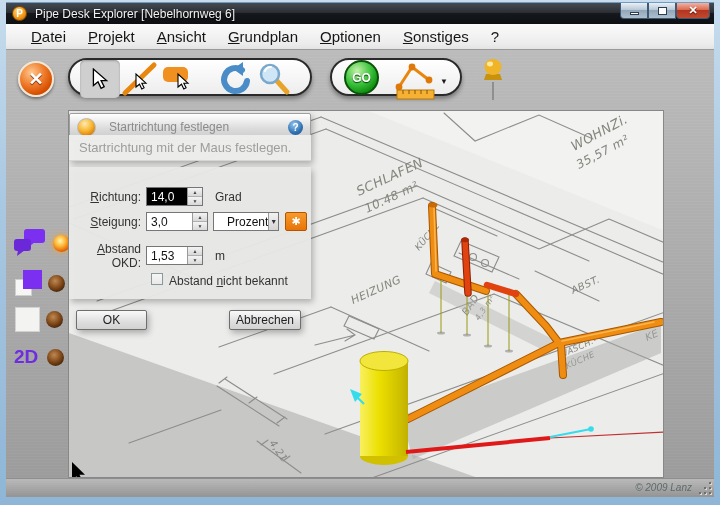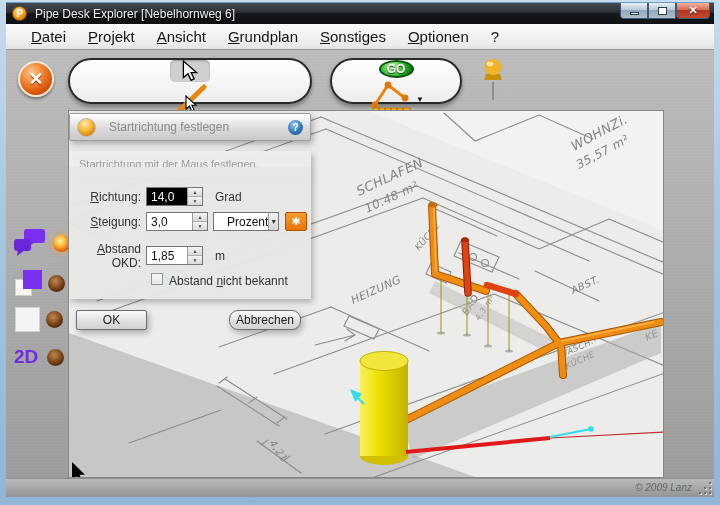--- a/index.html
+++ b/index.html
@@ -40,23 +40,23 @@
     background-image:linear-gradient(180deg,rgba(255,255,255,.18),rgba(0,0,0,.10)),
      repeating-linear-gradient(180deg,#a2a2a2 0px,#b7b7b7 1px,#a8a8a8 2px,#b0b0b0 3px);}
 
   
   .toolbar{position:absolute;left:0;top:0;width:100%;height:60px;}
   .cancel-btn{position:absolute;left:12px;top:11px;width:36px;height:36px;border-radius:50%;
     background:radial-gradient(circle at 36% 30%,#ffc890,#f08030 40%,#d84e00 72%,#a33800 95%);
     border:2px solid #f2e7d4;box-shadow:0 2px 3px rgba(0,0,0,.4);
     display:flex;align-items:center;justify-content:center;color:#fff;font-size:18px;font-weight:bold;
     text-shadow:0 1px 1px #702000;}
-  .pill{position:absolute;top:8px;height:46px;background:linear-gradient(180deg,#ffffff,#ededed);
+  .pill{position:absolute;top:8px;height:38px;background:linear-gradient(180deg,#ffffff,#ededed);
     border:2px solid #2a2a2a;border-radius:24px;box-shadow:0 3px 4px rgba(0,0,0,.35);
-    display:flex;align-items:center;flex-direction:column;}
+    display:flex;align-items:flex-start;}
   .pill1{left:62px;width:244px;padding:0 10px;}
   .pill2{left:324px;width:132px;padding:0 12px;justify-content:space-between;}
   .tool{width:40px;height:38px;display:flex;align-items:center;justify-content:center;border-radius:5px;}
   .tool.selected{background:#cfcfcf;box-shadow:inset 0 1px 2px rgba(0,0,0,.25);}
   .tool.gap{margin-left:14px;}
   .go-btn{width:35px;height:35px;border-radius:50%;
     background:radial-gradient(circle at 36% 28%,#c2f2a8,#3ec43e 45%,#0c8c0c 78%,#076207);
     border:2px solid #0a520a;color:#fff;font-weight:bold;font-size:12px;
     display:flex;align-items:center;justify-content:center;text-shadow:0 1px 1px #053a05;}
   .dd-arrow{font-size:8px;color:#1a1a1a;margin-left:2px;}
@@ -85,22 +85,22 @@
   .dlg-header{position:absolute;left:0;top:0;width:242px;height:28px;
     background:linear-gradient(180deg,#ffffff,#dcdcdc 55%,#c9c9c9);
     border:1px solid #9e9e9e;border-radius:2px;display:flex;align-items:center;padding:0 7px;}
   .dlg-sphere{width:19px;height:19px;border-radius:50%;
     background:radial-gradient(circle at 40% 28%,#ffeab0,#f7b733 45%,#d87a08 80%,#a85800);
     border:1px solid #b9b9b9;}
   .dlg-title{color:#8b8b8b;font-size:12px;margin-left:13px;flex:1;}
   .dlg-help{width:15px;height:15px;border-radius:50%;
     background:radial-gradient(circle at 40% 30%,#93c7ef,#2f70b2 60%,#1b4d87);
     color:#fff;font-size:10px;font-weight:bold;display:flex;align-items:center;justify-content:center;}
-  .dlg-sub{position:absolute;left:0;top:38px;width:242px;height:26px;background:rgba(237,237,236,.97);
-    border-bottom:1px solid #d6d6d4;color:#9d9d9d;font-size:11px;display:flex;align-items:center;padding-left:10px;}
+  .dlg-sub{position:absolute;left:0;top:22px;width:242px;height:26px;background:rgba(237,237,236,.97);
+    border-bottom:1px solid #d6d6d4;color:#9d9d9d;font-size:13px;display:flex;align-items:center;padding-left:10px;}
   .dlg-body{position:absolute;left:0;top:54px;width:242px;height:132px;background:rgba(232,232,231,.96);}
   .row{position:absolute;height:19px;display:flex;align-items:center;}
   .flabel{position:absolute;width:68px;text-align:right;color:#333;}
   .spin{position:absolute;left:77px;width:57px;height:19px;border:1px solid #767676;background:#fff;display:flex;}
   .spin-val{flex:1;font-size:12px;color:#111;padding:2px 0 0 4px;border-radius:8px;}
   .spin.sel{background:#000;}
   .spin.sel .spin-val{color:#fff;}
   .spin-btns{width:15px;display:flex;flex-direction:column;border-left:1px solid #9a9a9a;}
   .spin-b{flex:1;background:linear-gradient(180deg,#f4f4f4,#d8d8d8);border-bottom:1px solid #b0b0b0;
     font-size:5px;color:#444;display:flex;align-items:center;justify-content:center;}
@@ -114,21 +114,21 @@
   .gear-btn{position:absolute;left:216px;width:22px;height:19px;
     background:linear-gradient(180deg,#f79a2e,#e87408);border:1px solid #b35400;border-radius:2px;
     color:#fff;font-size:11px;display:flex;align-items:center;justify-content:center;}
   .chk{position:absolute;left:82px;top:2px;width:12px;height:12px;background:linear-gradient(180deg,#f6f6f6,#e9e9e9);
     border:1px solid #8a9a9a;}
   .chk-label{position:absolute;left:100px;color:#333;}
   .dlg-btn{position:absolute;top:197px;height:20px;background:linear-gradient(180deg,#f9f9f9,#dedede 60%,#d2d2d2);
     border:1px solid #6e6e6e;border-radius:2px;font-size:12px;color:#222;
     display:flex;align-items:center;justify-content:center;}
   .btn-ok{left:7px;width:71px;}
-  .btn-cancel{left:160px;width:72px;border-radius:9px;}
+  .btn-cancel{left:160px;width:72px;}
 
   
   .statusbar{position:absolute;left:0;bottom:0;width:708px;height:19px;border-top:1px solid #8e8e8e;
     background-image:linear-gradient(180deg,rgba(255,255,255,.2),rgba(0,0,0,.12)),
       repeating-linear-gradient(180deg,#9c9c9c 0px,#b2b2b2 1px,#a2a2a2 2px);}
   .copyright{position:absolute;right:22px;top:3px;font-size:10px;font-style:italic;color:#5f6a6a;}
   .grip{position:absolute;right:3px;bottom:3px;width:12px;height:12px;}
   .grip i{position:absolute;width:2px;height:2px;background:#6e6e6e;box-shadow:1px 1px 0 #d8d8d8;}
 
   .plan-label{fill:#85857f;font-style:italic;font-family:"DejaVu Sans",sans-serif;letter-spacing:.4px;}
@@ -153,22 +153,22 @@
             <span>✕</span>
           </div>
     </div>
   </div>
 
   <div class="menubar">
     <span class="mi"><u>D</u>atei</span>
     <span class="mi"><u>P</u>rojekt</span>
     <span class="mi"><u>A</u>nsicht</span>
     <span class="mi"><u>G</u>rundplan</span>
+    <span class="mi"><u>O</u>ptionen</span>
     <span class="mi"><u>S</u>onstiges</span>
-    <span class="mi"><u>O</u>ptionen</span>
     <span class="mi">?</span>
   </div>
 
   <div class="content">
 
     <div class="toolbar">
       <div class="cancel-btn">
         <span>✕</span>
       </div>
 
@@ -371,21 +371,21 @@
             <span class="dropdown">
               <span class="dd-val">Prozent</span>
               <span class="dd-btn">▼</span>
             </span>
             <span class="gear-btn">✱</span>
           </div>
 
           <div class="row" style="left:0;top:79px;width:242px;">
             <span class="flabel" style="left:4px;"><u>A</u>bstand OKD:</span>
             <span class="spin">
-              <span class="spin-val">1,85</span>
+              <span class="spin-val">1,53</span>
               <span class="spin-btns">
                 <span class="spin-b">▲</span>
                 <span class="spin-b">▼</span>
               </span>
             </span>
             <span class="unit">m</span>
           </div>
 
           <div class="row" style="left:0;top:104px;width:242px;">
             <span class="chk"></span>

